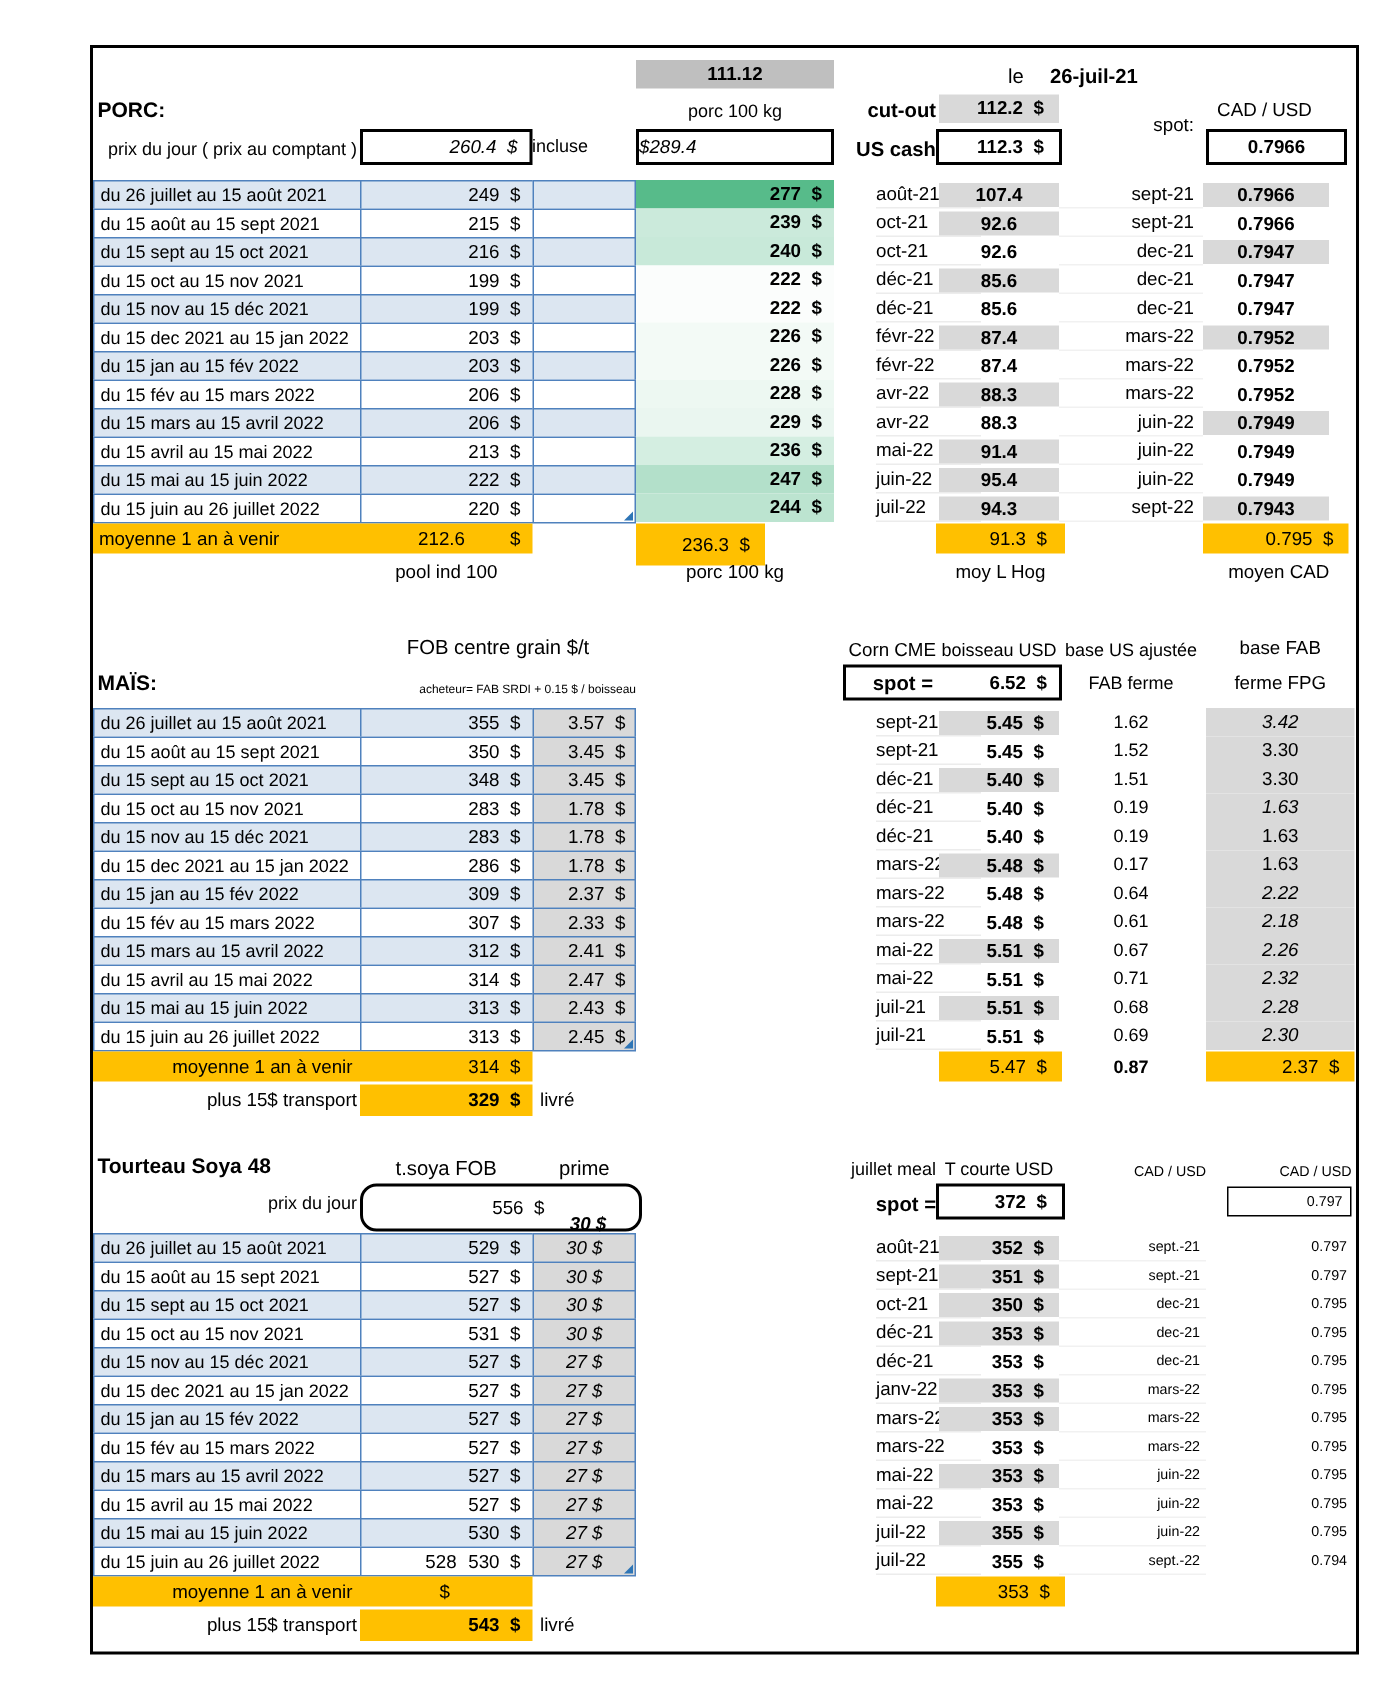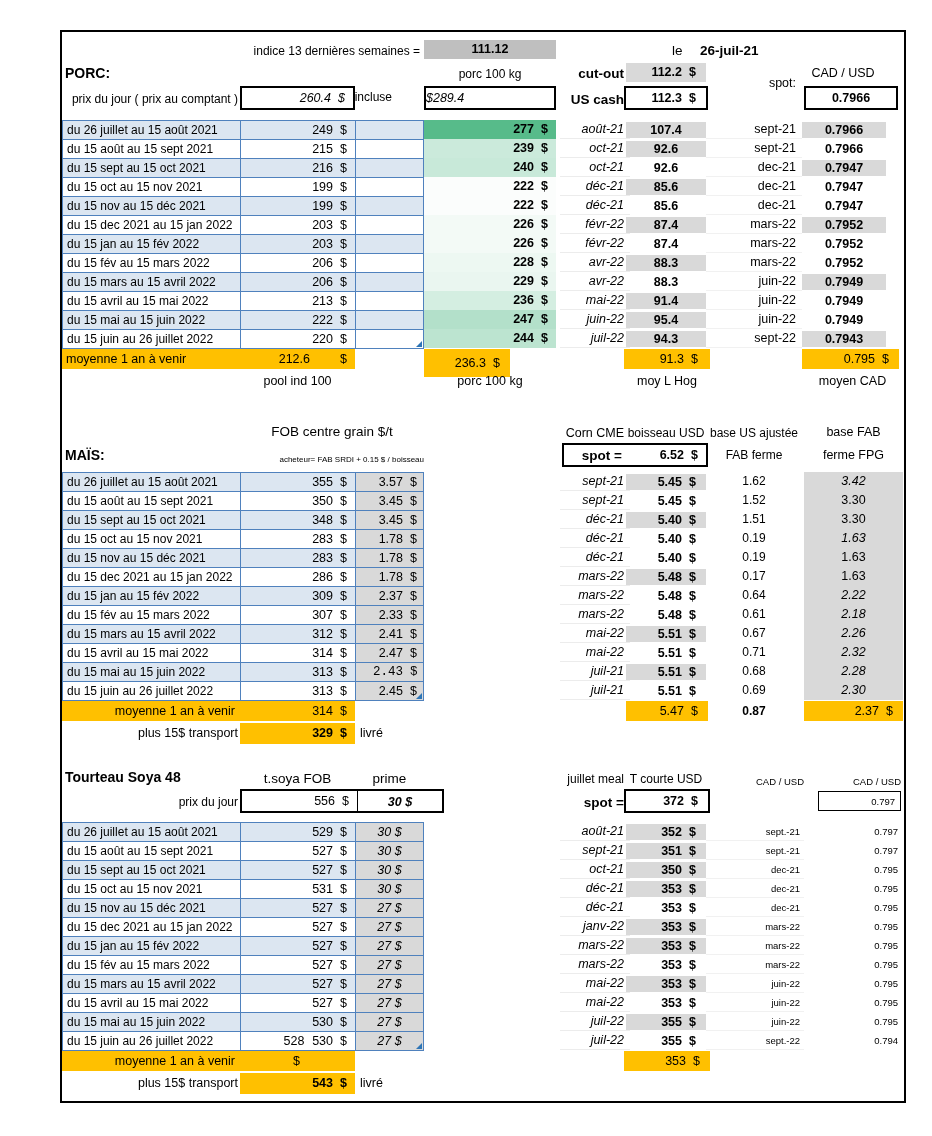--- a/index.html
+++ b/index.html
@@ -18,21 +18,21 @@
   .row{position:relative;height:19px;}
   .cell{position:absolute;top:0;height:19px;line-height:19px;box-sizing:border-box;white-space:nowrap;font-size:12.5px;}
   .bcell{border-top:1px solid #4f81bd;border-left:1px solid #4f81bd;background:#fff;}
   .rows > div.row:nth-of-type(odd) .bcell{background:#dce6f1;}
   .gmid{background:#d9d9d9 !important;}
   .rows-endline{position:absolute;left:0;width:362px;height:0;border-top:1px solid #4f81bd;}
   .c-date{left:0;width:178px;padding-left:4px;font-size:12px;overflow:hidden;}
   .c-price{left:178px;width:115px;}
   .c-mid{left:293px;width:69px;border-right:1px solid #4f81bd;}
   .c-green{left:362px;width:132px;}
-  .c-mois{left:498px;width:70px;text-align:right;padding-right:6px;border-bottom:1px solid #ececec;font-style:italic;}
+  .c-mois{left:522px;width:70px;text-align:left;padding-right:6px;border-bottom:1px solid #ececec;}
   .c-val2{left:564px;width:80px;text-align:center;}
   .c-fxm{left:644px;width:96px;text-align:right;padding-right:6px;border-bottom:1px solid #f1f1f1;}
   .c-fx{left:740px;width:84px;text-align:center;}
   .c-base{left:648px;width:88px;text-align:center;font-size:12px;}
   .c-fab{left:742px;width:99px;text-align:center;background:#d9d9d9;}
   .c-sfxm{left:644px;width:98px;text-align:right;padding-right:4px;font-size:9.5px;border-bottom:1px solid #f1f1f1;}
   .c-sfx{left:756px;width:85px;text-align:right;padding-right:5px;font-size:9.5px;}
   .vshade{top:1.5px;height:16px;line-height:16px;}
   .c-val2[data-shade="1"]{background:#d9d9d9;}
   .c-fx[data-shade="1"]{background:#d9d9d9;}
@@ -41,21 +41,20 @@
   [data-it="1"]{font-style:italic;}
   .orange{background:#ffc000;}
   .tri::after{content:"";position:absolute;right:1px;bottom:1px;width:0;height:0;border-style:solid;border-width:0 0 6px 6px;border-color:transparent transparent #2e75b6 transparent;display:none;}
   .rows > div.row:nth-of-type(12) .tri::after{display:block;}
 </style>
 </head>
 <body>
 
 <div class="sheet">
 
-  <div class="abs fs12 r" style="top:10px;left:0;width:358px;">indice 13 dernières semaines =</div>
   <div class="abs fs13 b c graybox" style="top:8px;left:362px;width:132px;">111.12</div>
   <div class="abs fs14" style="top:9px;left:610px;">le</div>
   <div class="abs fs14 b" style="top:9px;left:638px;">26-juil-21</div>
 
   <div class="abs title" style="top:32px;left:3px;">PORC:</div>
   <div class="abs fs12 c" style="top:33px;left:178px;width:184px;margin-top:23px;">pool ,  2$ prime incluse</div>
   <div class="abs fs12 c" style="top:33px;left:362px;width:132px;">porc 100 kg</div>
   <div class="abs fs14 b r" style="top:32px;left:450px;width:112px;">cut-out</div>
   <div class="abs grayc" style="top:31px;left:564px;width:80px;display:flex;justify-content:flex-end;padding-right:8px;">
     <span class="fs13 b">112.2</span>
@@ -527,21 +526,21 @@
         <div class="cell c-base">0.71</div>
         <div class="cell c-fab" data-it="1">2.32</div>
       </div>
 
       <div class="row">
         <div class="cell bcell c-date">du 15 mai au 15 juin  2022</div>
         <div class="cell bcell c-price num">
           <span>313</span>
           <span class="cur">$</span>
         </div>
-        <div class="cell bcell c-mid gmid num tri" style="padding-right:4px;font-family:Liberation Mono, monospace;">
+        <div class="cell bcell c-mid gmid num tri" style="padding-right:4px;">
           <span>2.43</span>
           <span class="cur">$</span>
         </div>
         <div class="cell c-mois">juil-21</div>
         <div class="cell c-val2 vshade num b" style="padding-right:8px;" data-shade="1">
           <span>5.51</span>
           <span class="cur">$</span>
         </div>
         <div class="cell c-base">0.68</div>
         <div class="cell c-fab" data-it="1">2.28</div>
@@ -598,21 +597,21 @@
 
   <div class="abs title" style="top:736px;left:3px;">Tourteau Soya 48</div>
   <div class="abs fs14 c" style="top:737px;left:178px;width:115px;">t.soya FOB</div>
   <div class="abs fs14 c" style="top:737px;left:293px;width:69px;">prime</div>
   <div class="abs fs12 r" style="top:738px;left:450px;width:112px;">juillet meal</div>
   <div class="abs fs12 c" style="top:738px;left:560px;width:88px;">T courte USD</div>
   <div class="abs fs10 r" style="top:740px;left:640px;width:102px;">CAD / USD</div>
   <div class="abs fs10 r" style="top:740px;left:756px;width:83px;">CAD / USD</div>
 
   <div class="abs fs12 r" style="top:761px;left:0;width:176px;">prix du jour</div>
-  <div class="abs inbox" style="top:757px;left:178px;width:204px;height:24px;padding:0;">
+  <div class="abs inbox" style="top:757px;left:178px;width:188px;height:24px;padding:14px;border-radius:11px;">
     <span class="num fs13" style="flex:0 0 109px;height:100%;align-items:center;display:flex;justify-content:flex-end;">
         <span>556</span>
         <span class="cur">$</span>
       </span>
     <span class="c fs13 b i" style="flex:1;border-left:1.5px solid #000;height:100%;line-height:22px;">30 $</span>
   </div>
   <div class="abs fs14 b r" style="top:761px;left:450px;width:112px;">spot =</div>
   <div class="abs inbox" style="top:757px;left:562px;width:86px;height:24px;justify-content:flex-end;padding-right:8px;">
     <span class="fs13 b">372</span>
       <span class="cur fs13 b">$</span>

